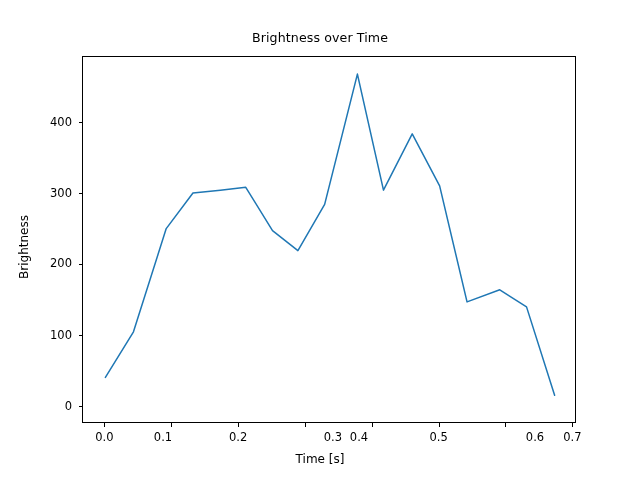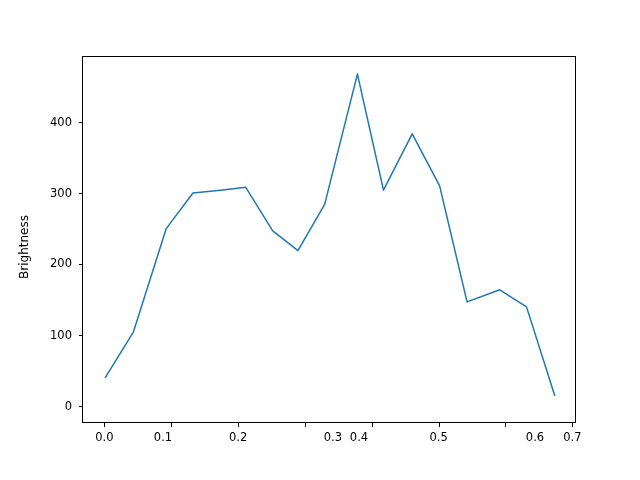--- a/index.html
+++ b/index.html
@@ -93,20 +93,21 @@
     color: #000000;
     transform: rotate(-90deg);
     transform-origin: center center;
   }
 </style>
 </head>
 <body>
 
 <div id="figure">
 
+  <div id="chart-title">Brightness over Time</div>
 
   <div id="axes">
     <svg id="plot-svg" viewBox="0 0 494 367" preserveAspectRatio="none">
       <polyline id="series-0-line" fill="none" stroke="#1f77b4" stroke-width="1.5" stroke-linejoin="round" stroke-linecap="round" points="22.39,320.37 50.47,274.81 83.22,171.58 109.96,135.98 137.37,133.13 162.77,130.28 189.51,173.71 214.91,193.65 241.65,147.37 274.41,17.09 300.48,133.13 329.22,76.89 356.63,128.86 384.04,244.90 416.79,232.80 443.53,249.89 471.61,338.17"></polyline>
     </svg>
   </div>
 
   <div id="xtick-marks">
       <div class="tick-mark xtick-mark" style="left: 104.39px;"></div>
       <div class="tick-mark xtick-mark" style="left: 171.24px;"></div>
@@ -135,15 +136,16 @@
       <div class="tick-label xtick-label" style="left: 572.32px;">0.7</div>
     </div>
   <div id="ytick-labels">
       <div class="tick-label ytick-label" style="top: 406.27px;">0</div>
       <div class="tick-label ytick-label" style="top: 335.08px;">100</div>
       <div class="tick-label ytick-label" style="top: 263px; text-align: right;">200</div>
       <div class="tick-label ytick-label" style="top: 192.69px; margin-left: 32px;">300</div>
       <div class="tick-label ytick-label" style="top: 121.5px;">400</div>
     </div>
 
+  <div id="xlabel">Time [s]</div>
   <div id="ylabel">Brightness</div>
 
 </div>
 
 </body></html>

